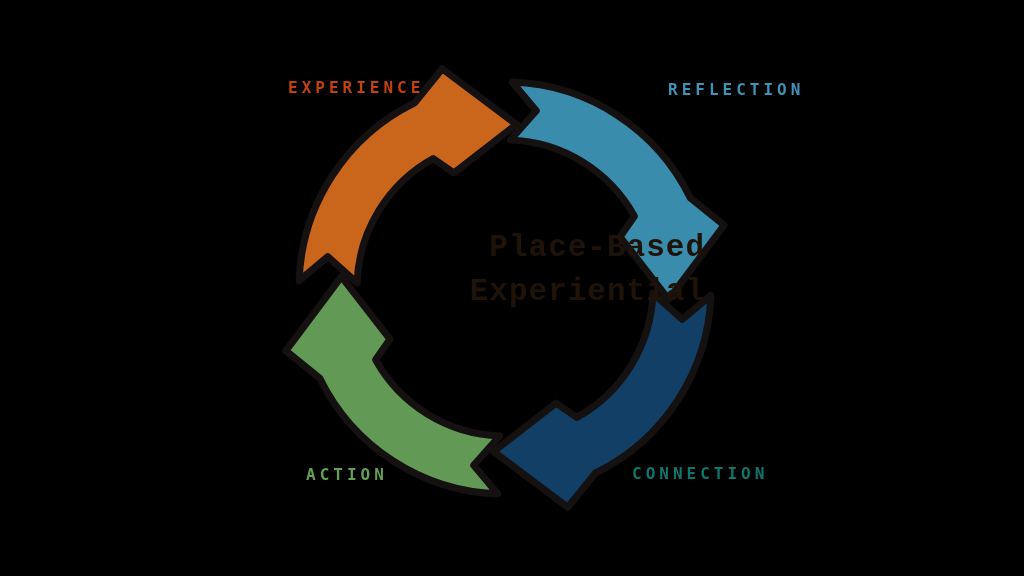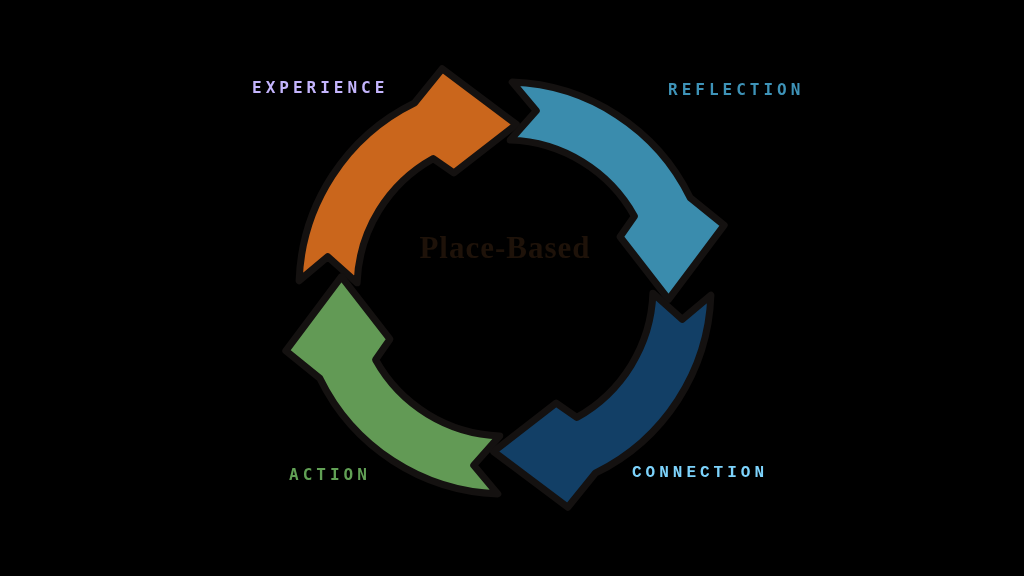--- a/index.html
+++ b/index.html
@@ -34,22 +34,22 @@
   }
   #lbl-experience { left: 252px; top: 78px; }
   #lbl-reflection { left: 624px; top: 80px; }
   #lbl-connection { left: 632px; top: 464px; }
   #lbl-action     { left: 289px; top: 465px; }
   #center-title {
     position: absolute;
     left: 305px;
     top: 226px;
     width: 400px;
-    text-align: center;
-    font-family: Liberation Serif, serif;
+    text-align: right;
+    font-family: Liberation Mono, monospace;
     font-weight: 700;
     font-size: 31px;
     line-height: 44px;
     letter-spacing: 1px;
     user-select: none;
   }
 </style>
 </head>
 <body style="background: rgb(0, 0, 0);">
 
@@ -59,23 +59,24 @@
     <g id="arrows">
         <path d="M 299.1 280.8 A 206 206 0 0 1 414.7 102.8 L 442.2 68.8 L 516.4 124.4 L 453.8 172.9 L 433.2 158.6 A 148 148 0 0 0 357.1 282.8 L 327.7 256.7 Z" fill="#ca661c" stroke="#141110" stroke-width="7" stroke-linejoin="round"></path>
         <path d="M 512.2 82.1 A 206 206 0 0 1 690.2 197.7 L 724.2 225.2 L 668.6 299.4 L 620.1 236.8 L 634.4 216.2 A 148 148 0 0 0 510.2 140.1 L 536.3 110.7 Z" fill="#3a8cad" stroke="#141110" stroke-width="7" stroke-linejoin="round"></path>
         <path d="M 710.9 295.2 A 206 206 0 0 1 595.3 473.2 L 567.8 507.2 L 493.6 451.6 L 556.2 403.1 L 576.8 417.4 A 148 148 0 0 0 652.9 293.2 L 682.3 319.3 Z" fill="#123f66" stroke="#141110" stroke-width="7" stroke-linejoin="round"></path>
         <path d="M 497.8 493.9 A 206 206 0 0 1 319.8 378.3 L 285.8 350.8 L 341.4 276.6 L 389.9 339.2 L 375.6 359.8 A 148 148 0 0 0 499.8 435.9 L 473.7 465.3 Z" fill="#629a55" stroke="#141110" stroke-width="7" stroke-linejoin="round"></path>
       </g>
   </svg>
 
   <div id="center-title" style="color: rgb(30, 18, 9);">
     <div>Place-Based</div>
+    <div>Experiential</div>
   </div>
 
-  <div class="cycle-label" id="lbl-experience" style="color: #c4b5fd;">EXPERIENCE</div>
+  <div class="cycle-label" id="lbl-experience" style="color: #c2410c; margin-left: 36px;">EXPERIENCE</div>
 
   <div class="cycle-label" id="lbl-reflection" style="color: rgb(62, 147, 184); margin-left: 44px;">REFLECTION</div>
 
-  <div class="cycle-label" id="lbl-connection" style="color: #7dd3fc; font-family: Liberation Mono, monospace;">CONNECTION</div>
+  <div class="cycle-label" id="lbl-connection" style="color: #0f766e;">CONNECTION</div>
 
-  <div class="cycle-label" id="lbl-action" style="color: rgb(97, 160, 85);">ACTION</div>
+  <div class="cycle-label" id="lbl-action" style="color: rgb(97, 160, 85); margin-left: 17px;">ACTION</div>
 
 </div>
 
 </body></html>

